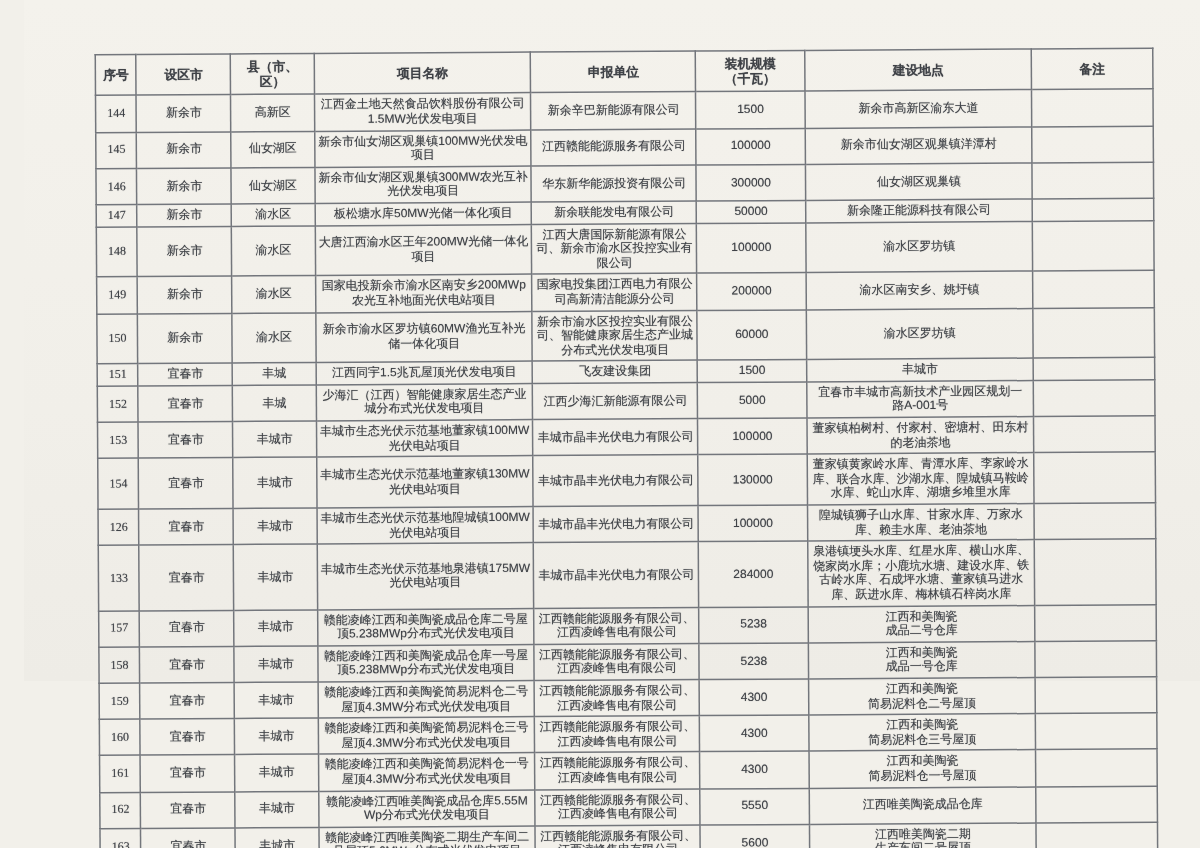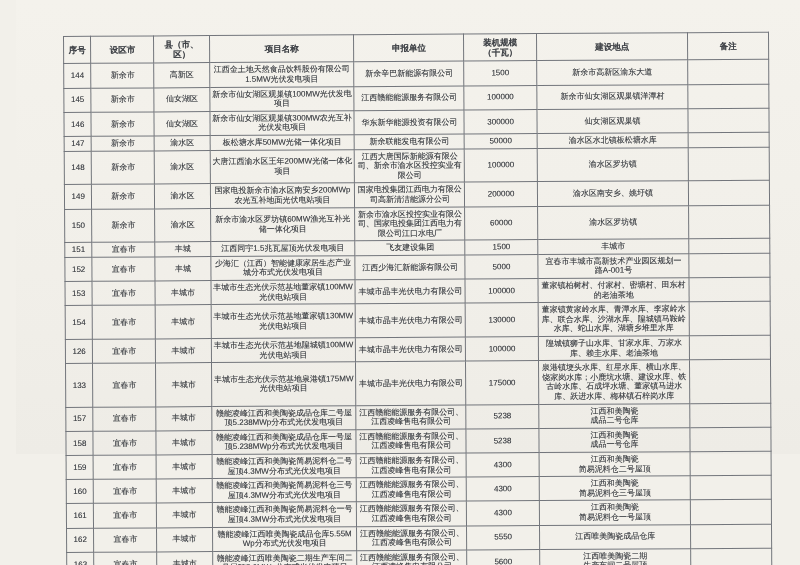--- a/index.html
+++ b/index.html
@@ -30,21 +30,21 @@
     color:#3f4247;
     word-break:break-all;
     text-shadow:0 0 0.6px rgba(63,66,71,.55);
   }
   th{
     font-weight:bold;font-size:8.5px;white-space:pre-line;
     padding:3px 1px;
   }
   td{white-space:normal;}
   td.col-location{white-space:pre-line;}
-  td.col-no{font-size:8px;}
+  td.col-no{font-size:8px;font-family:Liberation Serif, serif;}
   .col-no{width:3.6%;}
   .col-city{width:8.8%;margin-top:20px;}
   .col-county{width:7.7%;}
   .col-project{width:20.8%;}
   .col-applicant{width:15.7%;}
   .col-capacity{width:10.2%;}
   .col-location{width:21.8%;}
   .col-remark{width:11.4%;}
 </style>
 </head>
@@ -98,21 +98,21 @@
             <td class="col-location">仙女湖区观巢镇</td>
             <td class="col-remark"></td>
           </tr>
           <tr>
             <td class="col-no">147</td>
             <td class="col-city">新余市</td>
             <td class="col-county">渝水区</td>
             <td class="col-project">板松塘水库50MW光储一体化项目</td>
             <td class="col-applicant">新余联能发电有限公司</td>
             <td class="col-capacity">50000</td>
-            <td class="col-location">渝水区水北镇板松塘水库</td>
+            <td class="col-location">新余隆正能源科技有限公司</td>
             <td class="col-remark"></td>
           </tr>
           <tr>
             <td class="col-no">148</td>
             <td class="col-city">新余市</td>
             <td class="col-county">渝水区</td>
             <td class="col-project">大唐江西渝水区王年200MW光储一体化项目</td>
             <td class="col-applicant">江西大唐国际新能源有限公司、新余市渝水区投控实业有限公司</td>
             <td class="col-capacity">100000</td>
             <td class="col-location">渝水区罗坊镇</td>
@@ -126,21 +126,21 @@
             <td class="col-applicant">国家电投集团江西电力有限公司高新清洁能源分公司</td>
             <td class="col-capacity">200000</td>
             <td class="col-location">渝水区南安乡、姚圩镇</td>
             <td class="col-remark"></td>
           </tr>
           <tr>
             <td class="col-no">150</td>
             <td class="col-city">新余市</td>
             <td class="col-county">渝水区</td>
             <td class="col-project">新余市渝水区罗坊镇60MW渔光互补光储一体化项目</td>
-            <td class="col-applicant">新余市渝水区投控实业有限公司、国家电投集团江西电力有限公司江口水电厂</td>
+            <td class="col-applicant">新余市渝水区投控实业有限公司、智能健康家居生态产业城分布式光伏发电项目</td>
             <td class="col-capacity">60000</td>
             <td class="col-location">渝水区罗坊镇</td>
             <td class="col-remark"></td>
           </tr>
           <tr>
             <td class="col-no">151</td>
             <td class="col-city">宜春市</td>
             <td class="col-county">丰城</td>
             <td class="col-project">江西同宇1.5兆瓦屋顶光伏发电项目</td>
             <td class="col-applicant">飞友建设集团</td>
@@ -188,21 +188,21 @@
             <td class="col-capacity">100000</td>
             <td class="col-location">隍城镇狮子山水库、甘家水库、万家水库、赖圭水库、老油茶地</td>
             <td class="col-remark"></td>
           </tr>
           <tr>
             <td class="col-no">133</td>
             <td class="col-city">宜春市</td>
             <td class="col-county">丰城市</td>
             <td class="col-project">丰城市生态光伏示范基地泉港镇175MW光伏电站项目</td>
             <td class="col-applicant">丰城市晶丰光伏电力有限公司</td>
-            <td class="col-capacity">175000</td>
+            <td class="col-capacity">284000</td>
             <td class="col-location">泉港镇埂头水库、红星水库、横山水库、饶家岗水库；小鹿坑水塘、建设水库、铁古岭水库、石成坪水塘、董家镇马进水库、跃进水库、梅林镇石梓岗水库</td>
             <td class="col-remark"></td>
           </tr>
           <tr>
             <td class="col-no">157</td>
             <td class="col-city">宜春市</td>
             <td class="col-county">丰城市</td>
             <td class="col-project">赣能凌峰江西和美陶瓷成品仓库二号屋顶5.238MWp分布式光伏发电项目</td>
             <td class="col-applicant">江西赣能能源服务有限公司、江西凌峰售电有限公司</td>
             <td class="col-capacity">5238</td>

